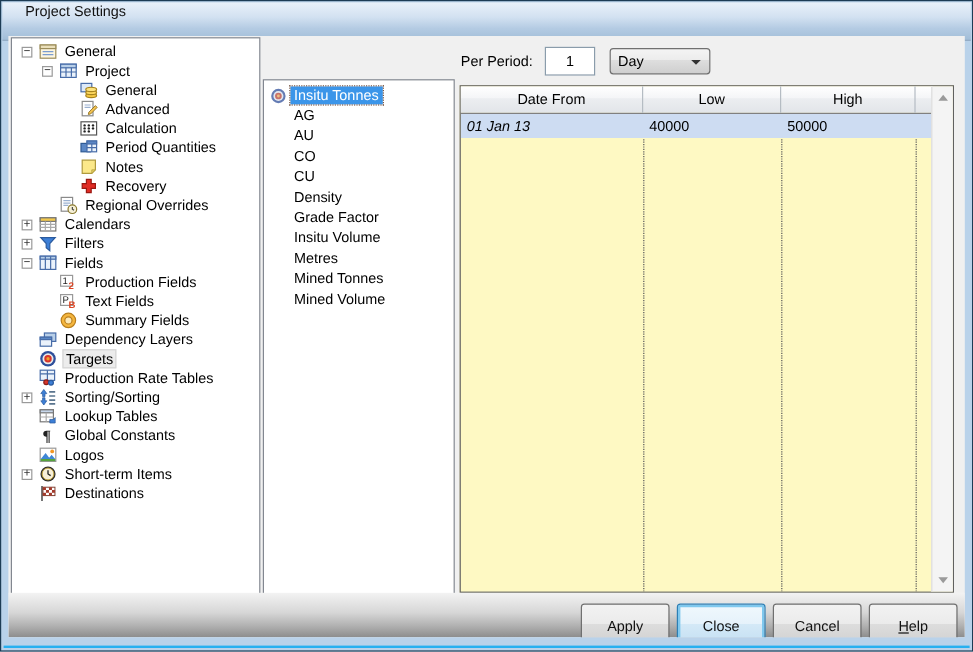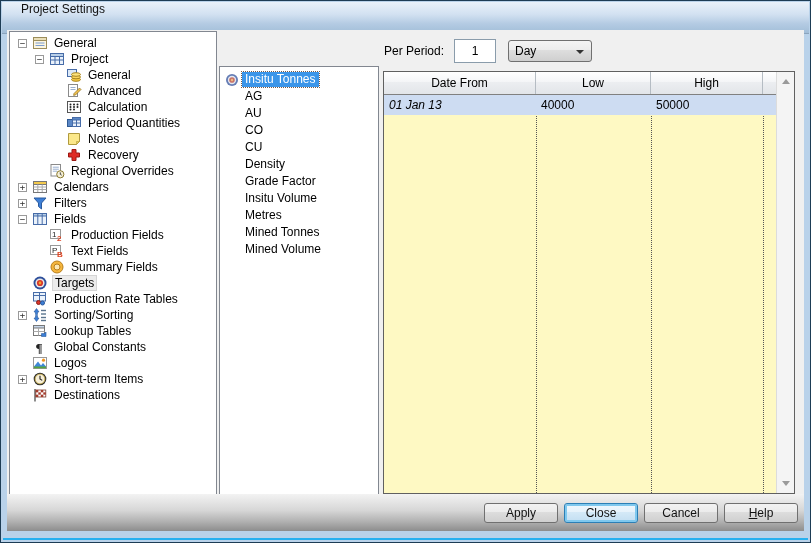--- a/index.html
+++ b/index.html
@@ -7,21 +7,21 @@
   #window{position:absolute;left:0;top:0;width:811px;height:543px;background:#b9d2ea;border:1px solid #1d3c55;box-sizing:border-box;overflow:hidden;}
   .bottom-cyan{position:absolute;left:2px;right:2px;bottom:2px;height:2px;background:#27b0f0;}
   .titlebar{position:absolute;top:1px;left:1px;right:1px;height:32px;
     background:linear-gradient(180deg,#e9f1fa 0%,#d2e1f1 40%,#b4cbe3 70%,#a2bed8 100%);
     border-bottom:1px solid #8ba4bd;display:flex;align-items:flex-start;padding-left:19px;box-sizing:border-box;}
   .titlebar .title{font-size:12px;color:#111;}
   .client{position:absolute;left:6px;right:6px;top:29px;bottom:11px;background:#f0f0f0;overflow:hidden;}
   .footer{position:absolute;left:0;right:0;bottom:0;height:37px;
     background:linear-gradient(180deg,#f3f3f3 0%,#d6d6d6 45%,#b0b0b0 75%,#8d8d8d 100%);}
   .footer .btn-row{position:absolute;right:6px;top:9px;display:flex;gap:6px;}
-  button.win-btn{width:74px;height:20px;font-family:"Liberation Sans",sans-serif;font-size:12px;color:#111;
+  button.win-btn{width:74px;height:37px;font-family:"Liberation Sans",sans-serif;font-size:12px;color:#111;
     border:1px solid #707070;border-radius:3px;
     background:linear-gradient(180deg,#f2f2f2 0%,#ebebeb 45%,#dddddd 46%,#cfcfcf 100%);padding:0;}
   button.win-btn.default{border:1px solid #2c7fb5;box-shadow:inset 0 0 0 2px #7fc8ee;
     background:linear-gradient(180deg,#f0f8fd 0%,#e6f2fb 45%,#d4e9f7 46%,#c2def2 100%);}
 
   
   .tree-panel{position:absolute;left:2px;top:1px;width:206px;height:464px;background:#fff;border:1px solid #828790;overflow:hidden;box-sizing:content-box;}
   .tree{padding-top:3px;}
   .tree-row{height:16px;display:flex;align-items:center;white-space:nowrap;cursor:default;}
   .expander{width:14px;height:16px;display:flex;align-items:center;flex:none;}
@@ -270,20 +270,31 @@
                 <circle cx="8" cy="8" r="6" fill="#f5b63e" stroke="#b97f1d"></circle>
                 <circle cx="8" cy="8" r="3" fill="#fde9b8" stroke="#b97f1d"></circle>
               </svg>
             </span>
             <span class="tree-label">Summary Fields</span>
           </div>
           <div class="tree-row" style="padding-left: 8px;">
             <span class="expander"></span>
             <span class="icon">
               <svg viewBox="0 0 16 16">
+                <rect x="5" y="2.5" width="9.5" height="7" fill="#b8cfe8" stroke="#476ca8"></rect>
+                <rect x="1.5" y="6" width="9.5" height="7.5" fill="#eaf2fb" stroke="#476ca8"></rect>
+                <rect x="1.5" y="6" width="9.5" height="2" fill="#5b87c5" stroke="#476ca8"></rect>
+              </svg>
+            </span>
+            <span class="tree-label">Dependency Layers</span>
+          </div>
+          <div class="tree-row" style="padding-left: 8px;">
+            <span class="expander"></span>
+            <span class="icon">
+              <svg viewBox="0 0 16 16">
                 <circle cx="8" cy="8" r="6.5" fill="#2e4f9b"></circle>
                 <circle cx="8" cy="8" r="4.6" fill="#e9e9e9"></circle>
                 <circle cx="8" cy="8" r="3.1" fill="#d8352b"></circle>
                 <circle cx="8" cy="8" r="1.4" fill="#f0a028"></circle>
               </svg>
             </span>
             <span class="tree-label selected">Targets</span>
           </div>
           <div class="tree-row" style="padding-left: 8px;">
             <span class="expander"></span>

